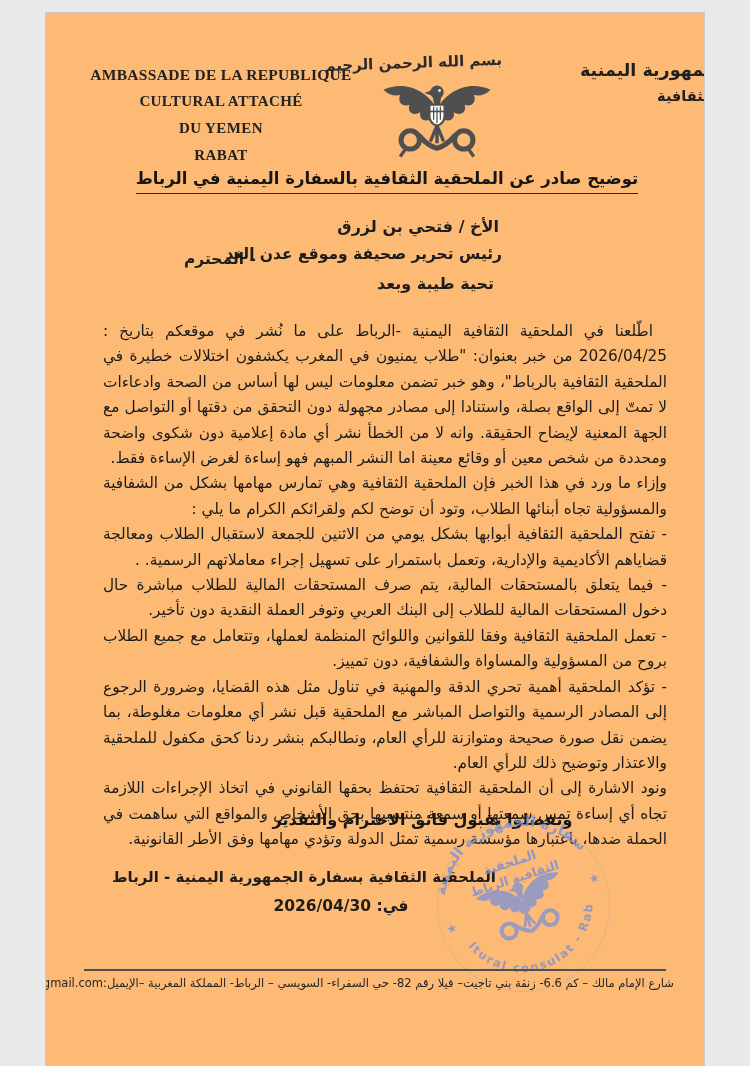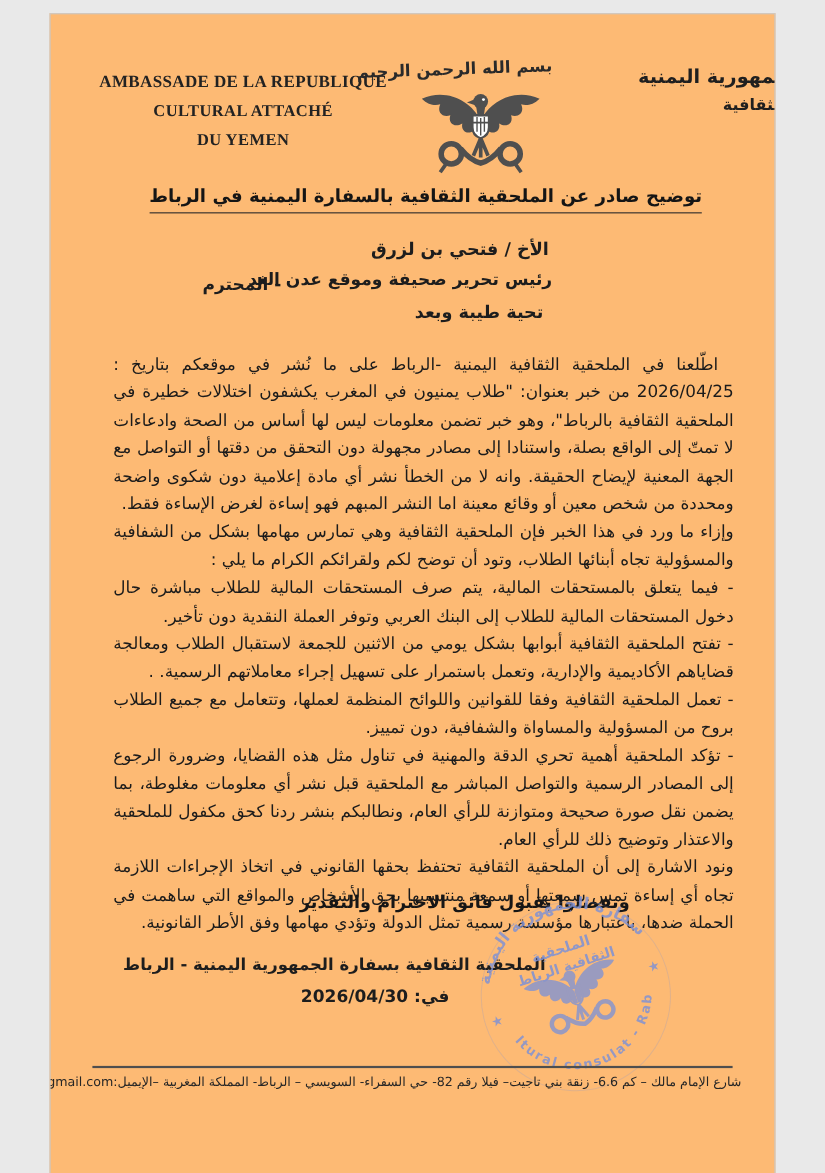--- a/index.html
+++ b/index.html
@@ -62,20 +62,21 @@
 </style>
 </head>
 <body>
 
 <div class="page">
 
   <div class="lh-left">
     <div class="l1">AMBASSADE DE LA REPUBLIQUE</div>
     <div class="l2">CULTURAL ATTACHÉ</div>
     <div class="l2">DU YEMEN</div>
+    <div class="l2">RABAT</div>
   </div>
 
   <div class="lh-center">
     <div class="bismillah">بسم الله الرحمن الرحيم</div>
     <svg class="emblem" width="118" height="92" viewBox="0 0 140 110">
       <g fill="#4f4f4f" stroke="none">
         <path d="M70,44 C60,22 32,8 6,20 C13,27 21,28 26,26 C22,35 29,41 37,38 C34,47 42,52 50,47 C48,56 57,60 63,54 C63,59 67,62 70,60 Z"></path>
         <path transform="translate(140,0) scale(-1,1)" d="M70,44 C60,22 32,8 6,20 C13,27 21,28 26,26 C22,35 29,41 37,38 C34,47 42,52 50,47 C48,56 57,60 63,54 C63,59 67,62 70,60 Z"></path>
         <circle cx="70" cy="23" r="8"></circle>
         <path d="M70,18 L55,24 L70,29 Z"></path>
@@ -106,22 +107,22 @@
   </div>
 
   <div class="addr-name">الأخ / فتحي بن لزرق</div>
   <div class="addr-role">رئيس تحرير صحيفة وموقع عدن الغد</div>
   <div class="addr-honorific">- المحترم</div>
   <div class="addr-greeting">تحية طيبة وبعد</div>
 
   <div class="body-text">
     <p class="first">اطّلعنا في الملحقية الثقافية اليمنية -الرباط على ما نُشر في موقعكم بتاريخ : 2026/04/25 من خبر بعنوان: "طلاب يمنيون في المغرب يكشفون اختلالات خطيرة في الملحقية الثقافية بالرباط"، وهو خبر تضمن معلومات ليس لها أساس من الصحة وادعاءات لا تمتّ إلى الواقع بصلة، واستنادا إلى مصادر مجهولة دون التحقق من دقتها أو التواصل مع الجهة المعنية لإيضاح الحقيقة. وانه لا من الخطأ نشر أي مادة إعلامية دون شكوى واضحة ومحددة من شخص معين أو وقائع معينة اما النشر المبهم فهو إساءة لغرض الإساءة فقط.</p>
     <p>وإزاء ما ورد في هذا الخبر فإن الملحقية الثقافية وهي تمارس مهامها بشكل من الشفافية والمسؤولية تجاه أبنائها الطلاب، وتود أن توضح لكم ولقرائكم الكرام ما يلي :</p>
+    <p>- تفتح الملحقية الثقافية أبوابها بشكل يومي من الاثنين للجمعة لاستقبال الطلاب ومعالجة قضاياهم الأكاديمية والإدارية، وتعمل باستمرار على تسهيل إجراء معاملاتهم الرسمية. .</p>
     <p>- فيما يتعلق بالمستحقات المالية، يتم صرف المستحقات المالية للطلاب مباشرة حال دخول المستحقات المالية للطلاب إلى البنك العربي وتوفر العملة النقدية دون تأخير.</p>
-    <p>- تفتح الملحقية الثقافية أبوابها بشكل يومي من الاثنين للجمعة لاستقبال الطلاب ومعالجة قضاياهم الأكاديمية والإدارية، وتعمل باستمرار على تسهيل إجراء معاملاتهم الرسمية. .</p>
     <p>- تعمل الملحقية الثقافية وفقا للقوانين واللوائح المنظمة لعملها، وتتعامل مع جميع الطلاب بروح من المسؤولية والمساواة والشفافية، دون تمييز.</p>
     <p>- تؤكد الملحقية أهمية تحري الدقة والمهنية في تناول مثل هذه القضايا، وضرورة الرجوع إلى المصادر الرسمية والتواصل المباشر مع الملحقية قبل نشر أي معلومات مغلوطة، بما يضمن نقل صورة صحيحة ومتوازنة للرأي العام، ونطالبكم بنشر ردنا كحق مكفول للملحقية والاعتذار وتوضيح ذلك للرأي العام.</p>
     <p>ونود الاشارة إلى أن الملحقية الثقافية تحتفظ بحقها القانوني في اتخاذ الإجراءات اللازمة تجاه أي إساءة تمس سمعتها أو سمعة منتسبيها بحق الأشخاص والمواقع التي ساهمت في الحملة ضدها، باعتبارها مؤسسة رسمية تمثل الدولة وتؤدي مهامها وفق الأطر القانونية.</p>
   </div>
 
   <div class="closing">وتفضلوا بقبول فائق الاحترام والتقدير</div>
 
   <div class="signature">
     <div class="sig-org">الملحقية الثقافية بسفارة الجمهورية اليمنية - الرباط</div>
     <div class="sig-date">في: 2026/04/30</div>

